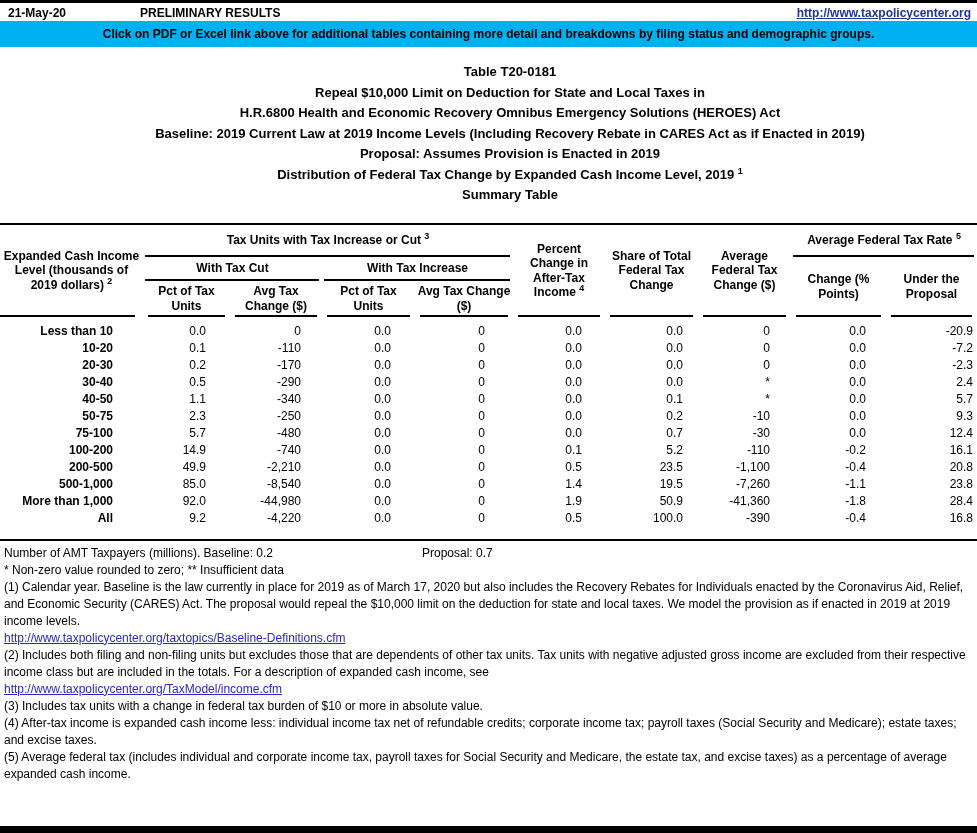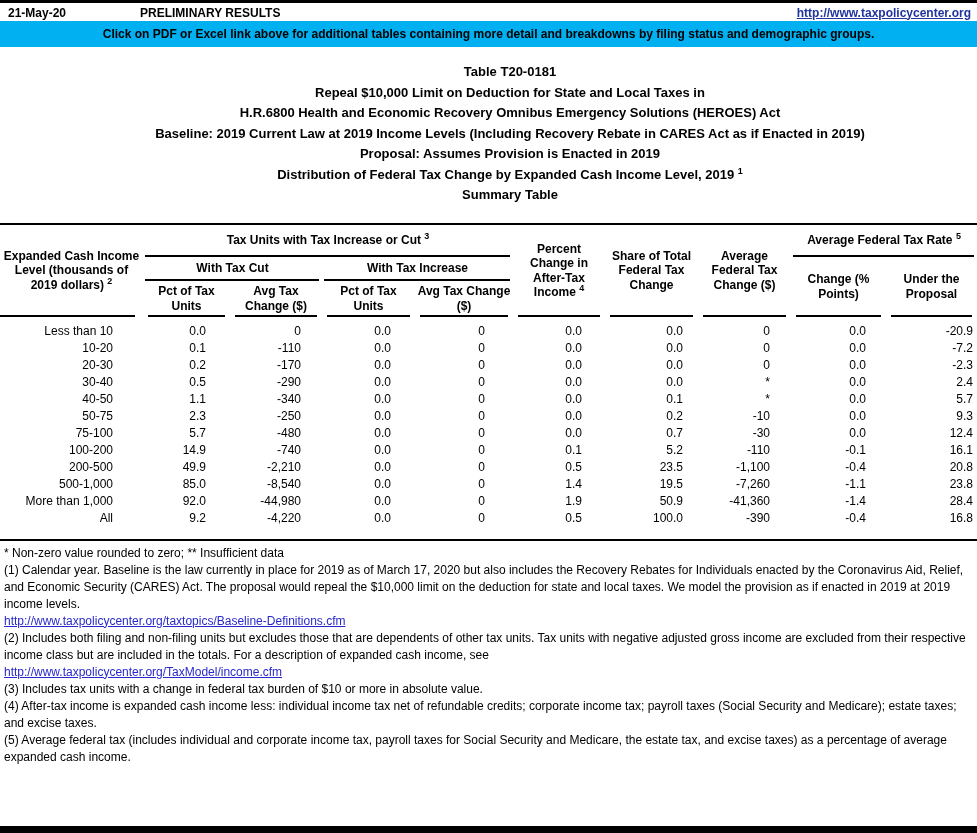--- a/index.html
+++ b/index.html
@@ -42,21 +42,21 @@
   tr.hr3 th { height:36px; }
   th.u::after { content:""; position:absolute; left:5px; right:5px; bottom:0; border-bottom:2px solid #000; }
   th.ug::after { content:""; position:absolute; left:2px; right:3px; bottom:0; border-bottom:2px solid #000; }
   th.u0::after { content:""; position:absolute; left:0; right:8px; bottom:0; border-bottom:2px solid #000; }
 
   tbody td {
     font-size:12px; line-height:17px; text-align:right; padding:0 24px 0 0; white-space:nowrap;
   }
   tbody tr:first-child td { padding-top:6px; }
   tbody tr:last-child td { padding-bottom:12px; }
-  tbody td:nth-child(1)  { font-weight:normal; padding-right:30px; }
+  tbody td:nth-child(1)  { font-weight:bold; padding-right:30px; }
   tbody td:nth-child(3)  { padding-right:21px; }
   tbody td:nth-child(5)  { padding-right:28px; }
   tbody td:nth-child(6)  { padding-right:23px; }
   tbody td:nth-child(7)  { padding-right:15px; }
   tbody td:nth-child(8)  { padding-right:21px; }
   tbody td:nth-child(9)  { padding-right:20px; }
   tbody td:nth-child(10) { padding-right:4px; }
 
   .footer { font-size:12px; line-height:17px; padding:4px 5px 0 4px; }
   .footer .line { min-height:17px; }
@@ -219,21 +219,21 @@
       </tr>
       <tr>
         <td>100-200</td>
         <td>14.9</td>
         <td>-740</td>
         <td>0.0</td>
         <td>0</td>
         <td>0.1</td>
         <td>5.2</td>
         <td>-110</td>
-        <td>-0.1</td>
+        <td>-0.2</td>
         <td>16.1</td>
       </tr>
       <tr>
         <td>200-500</td>
         <td>49.9</td>
         <td>-2,210</td>
         <td>0.0</td>
         <td>0</td>
         <td>0.5</td>
         <td>23.5</td>
@@ -255,39 +255,43 @@
       </tr>
       <tr>
         <td>More than 1,000</td>
         <td>92.0</td>
         <td>-44,980</td>
         <td>0.0</td>
         <td>0</td>
         <td>1.9</td>
         <td>50.9</td>
         <td>-41,360</td>
-        <td>-1.4</td>
+        <td>-1.8</td>
         <td>28.4</td>
       </tr>
       <tr>
         <td>All</td>
         <td>9.2</td>
         <td>-4,220</td>
         <td>0.0</td>
         <td>0</td>
         <td>0.5</td>
         <td>100.0</td>
         <td>-390</td>
         <td>-0.4</td>
         <td>16.8</td>
       </tr>
     </tbody>
 </table>
 
 <div class="footer">
+  <div class="line amt">
+    <span>Number of AMT Taxpayers (millions).  Baseline: 0.2</span>
+    <span class="proposal">Proposal: 0.7</span>
+  </div>
   <div class="line">* Non-zero value rounded to zero; ** Insufficient data</div>
   <div class="line">(1) Calendar year. Baseline is the law currently in place for 2019 as of March 17, 2020 but also includes the Recovery Rebates for Individuals enacted by the Coronavirus Aid, Relief, and Economic Security (CARES) Act. The proposal would repeal the $10,000 limit on the deduction for state and local taxes. We model the provision as if enacted in 2019 at 2019 income levels.</div>
   <div class="line"><a class="link">http://www.taxpolicycenter.org/taxtopics/Baseline-Definitions.cfm</a></div>
   <div class="line">(2) Includes both filing and non-filing units but excludes those that are dependents of other tax units. Tax units with negative adjusted gross income are excluded from their respective income class but are included in the totals. For a description of expanded cash income, see</div>
   <div class="line"><a class="link">http://www.taxpolicycenter.org/TaxModel/income.cfm</a></div>
   <div class="line">(3) Includes tax units with a change in federal tax burden of $10 or more in absolute value.</div>
   <div class="line">(4) After-tax income is expanded cash income less: individual income tax net of refundable credits; corporate income tax; payroll taxes (Social Security and Medicare); estate taxes; and excise taxes.</div>
   <div class="line">(5) Average federal tax (includes individual and corporate income tax, payroll taxes for Social Security and Medicare, the estate tax, and excise taxes) as a percentage of average expanded cash income.</div>
 </div>
 

